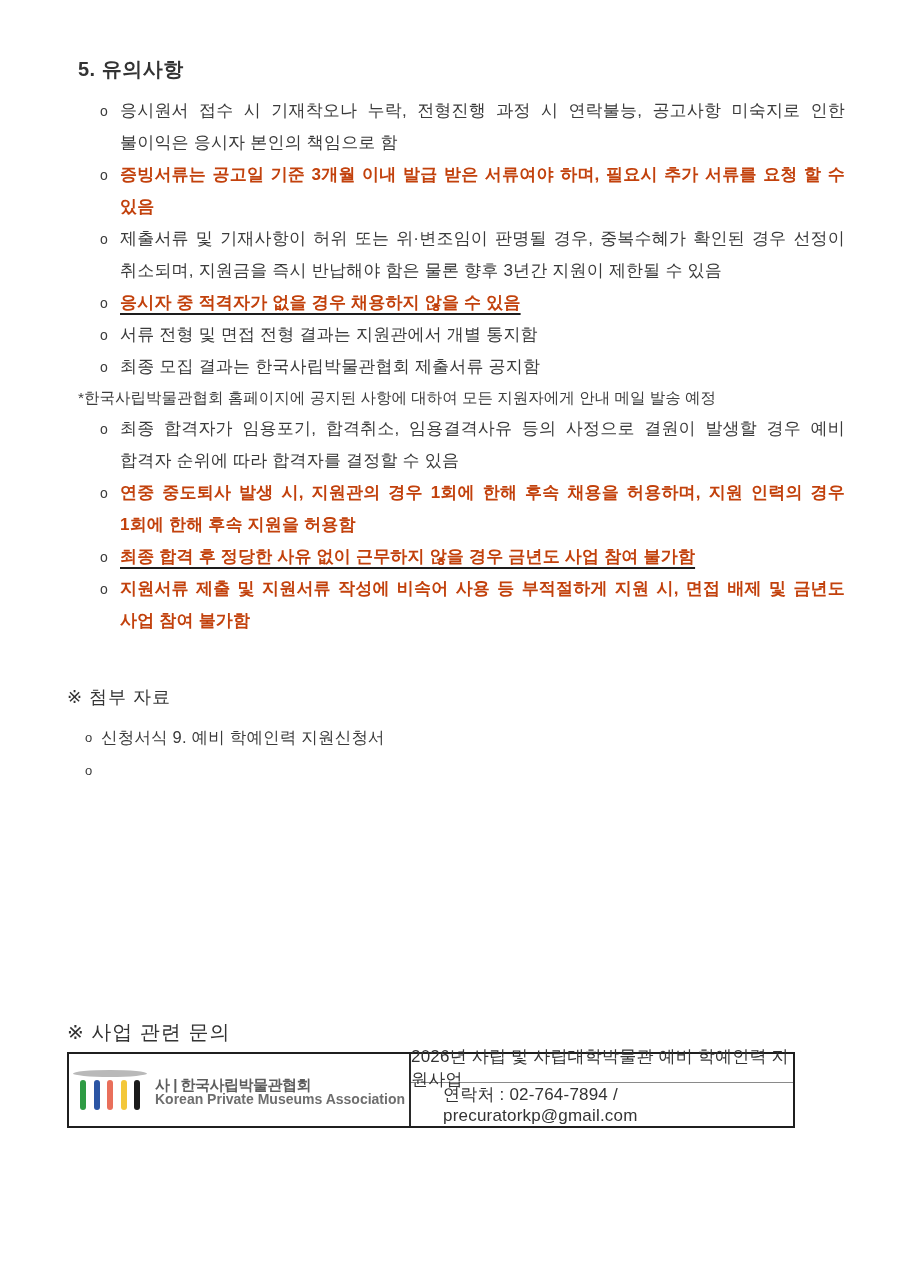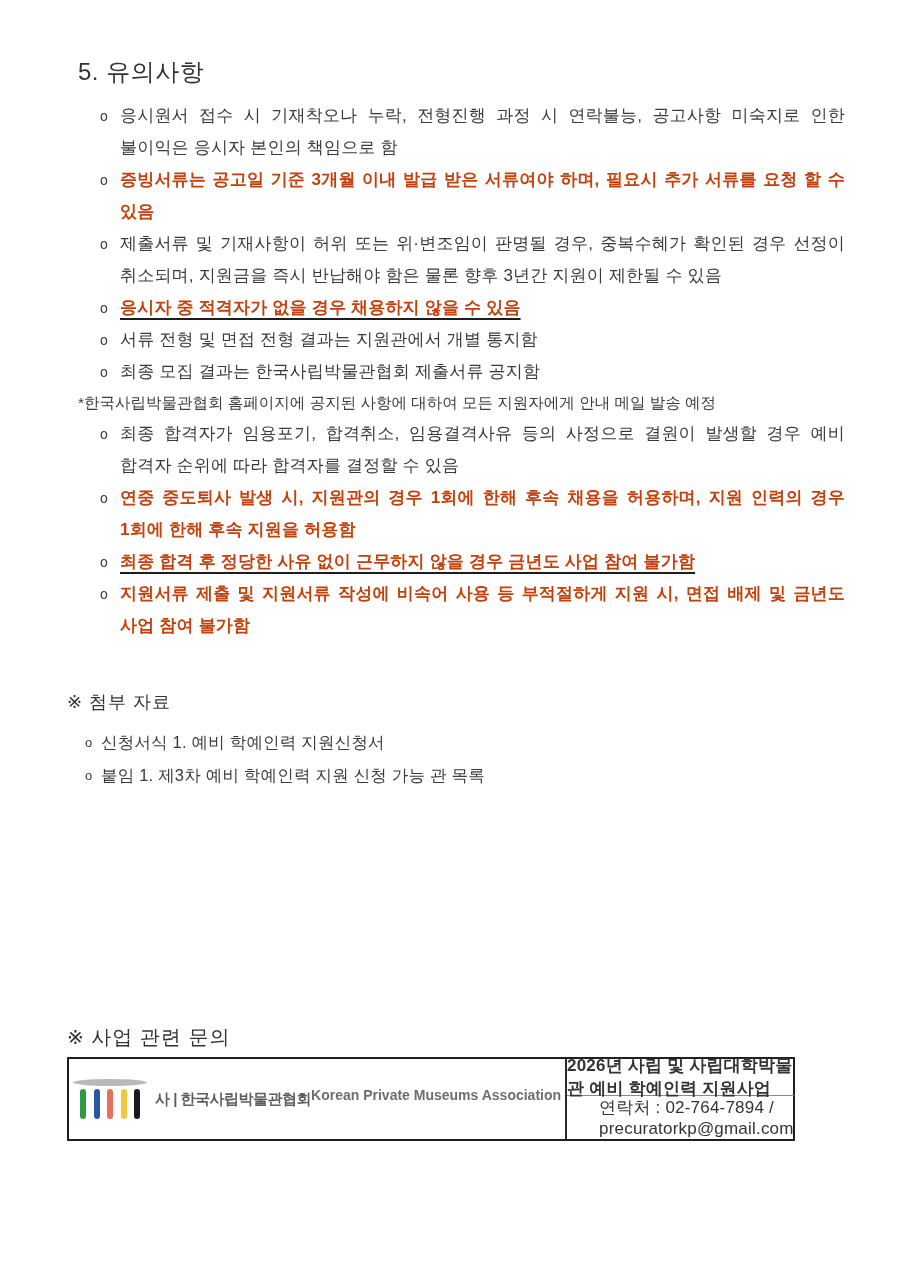--- a/index.html
+++ b/index.html
@@ -11,21 +11,21 @@
     box-sizing:border-box;
     padding:56px 55px 0 78px;
     font-family:"Liberation Sans","DejaVu Sans",sans-serif;
     color:#3a3a3a;
     overflow:hidden;
   }
 
   
   .sec-title {
     margin:0 0 12px 0;
-    font-size:24px; font-weight:400;
+    font-size:20px; font-weight:700;
     color:#333333; letter-spacing:0.5px;
   }
   ul.notice-list { margin:0; padding:0; list-style:none; }
   li.notice {
     display:flex; align-items:flex-start;
     font-size:17px; line-height:32px;
   }
   li.notice .bullet {
     flex:0 0 20px; margin-left:22px;
     font-size:14px; line-height:32px; color:#3a3a3a;
@@ -81,35 +81,35 @@
   .logo-mark { width:74px; flex:0 0 74px; }
   .logo-roof {
     height:7px; width:74px; border-radius:50%;
     background:#b9b9b9; margin:0 0 3px 0;
   }
   .logo-bars {
     display:flex; justify-content:space-between;
     height:30px; padding:0 7px;
   }
   .logo-bars .bar { width:6px; height:30px; border-radius:3px; }
-  .logo-text { display:flex; justify-content:center; }
+  .logo-text { display:flex; flex-direction:column; justify-content:center; }
   .logo-kr {
     font-size:15px; font-weight:bold; color:#5d5d5d;
     letter-spacing:-0.5px; line-height:18px; white-space:nowrap;
   }
   .logo-en {
     font-size:14px; font-weight:bold; color:#6e6e6e;
     line-height:11px; white-space:nowrap;
   }
   .right-cells { flex:1; display:flex; flex-direction:column; }
   .tbl-row {
     display:flex; align-items:center; justify-content:center;
     font-size:17px; color:#333333; letter-spacing:0.2px;
   }
-  .tbl-row.r1 { height:37px; border-bottom:1px solid #8a8a8a; box-sizing:border-box;font-weight:bold; }
+  .tbl-row.r1 { height:29px; border-bottom:1px solid #8a8a8a; box-sizing:border-box; }
   .tbl-row.r2 { height:43px;padding-left:32px; }
 </style>
 </head>
 <body>
 
 <div class="page">
 
   <section>
     <h2 class="sec-title">5. 유의사항</h2>
     <ul class="notice-list">
@@ -157,25 +157,24 @@
         <span class="txt">지원서류 제출 및 지원서류 작성에 비속어 사용 등 부적절하게 지원 시, 면접 배제 및 금년도 사업 참여 불가함</span>
       </li>
     </ul>
   </section>
 
   <section class="attach">
     <h3 class="marked-title">※ 첨부 자료</h3>
     <ul class="attach-list">
       <li class="attach-item">
         <span class="bullet">o</span>
-        <span class="txt">신청서식 1. 예비 학예인력 지원신청서</span>
+        <span class="txt">신청서식 9. 예비 학예인력 지원신청서</span>
       </li>
       <li class="attach-item">
         <span class="bullet">o</span>
-        <span class="txt">붙임 1. 제3차 예비 학예인력 지원 신청 가능 관 목록</span>
       </li>
     </ul>
   </section>
 
   <section class="inquiry">
     <h3 class="marked-title">※ 사업 관련 문의</h3>
     <div class="contact-table">
       <div class="logo-cell">
         <div class="logo-mark">
           <div class="logo-roof" style="background: rgb(185, 185, 185);"></div>

